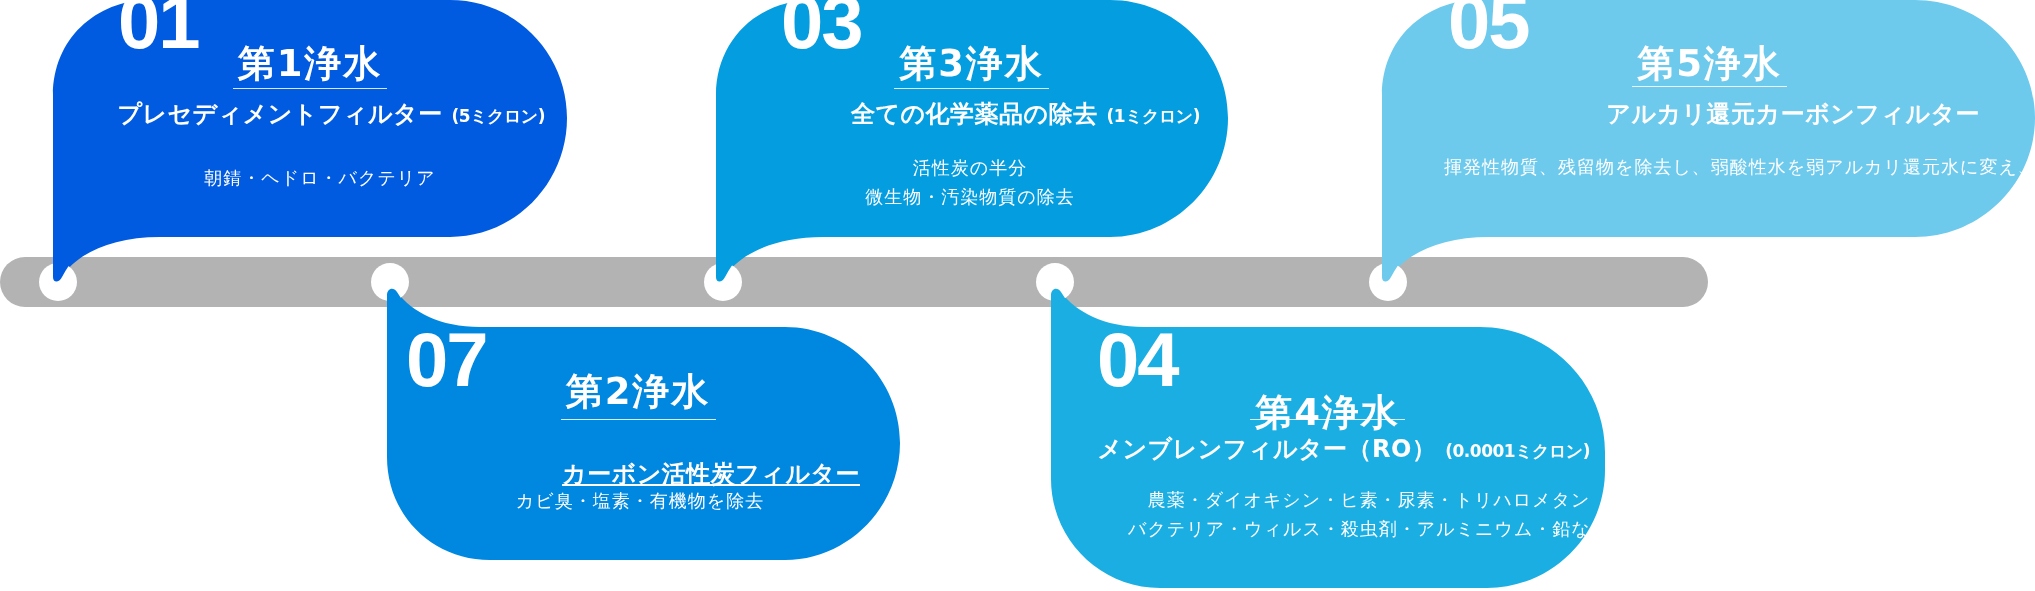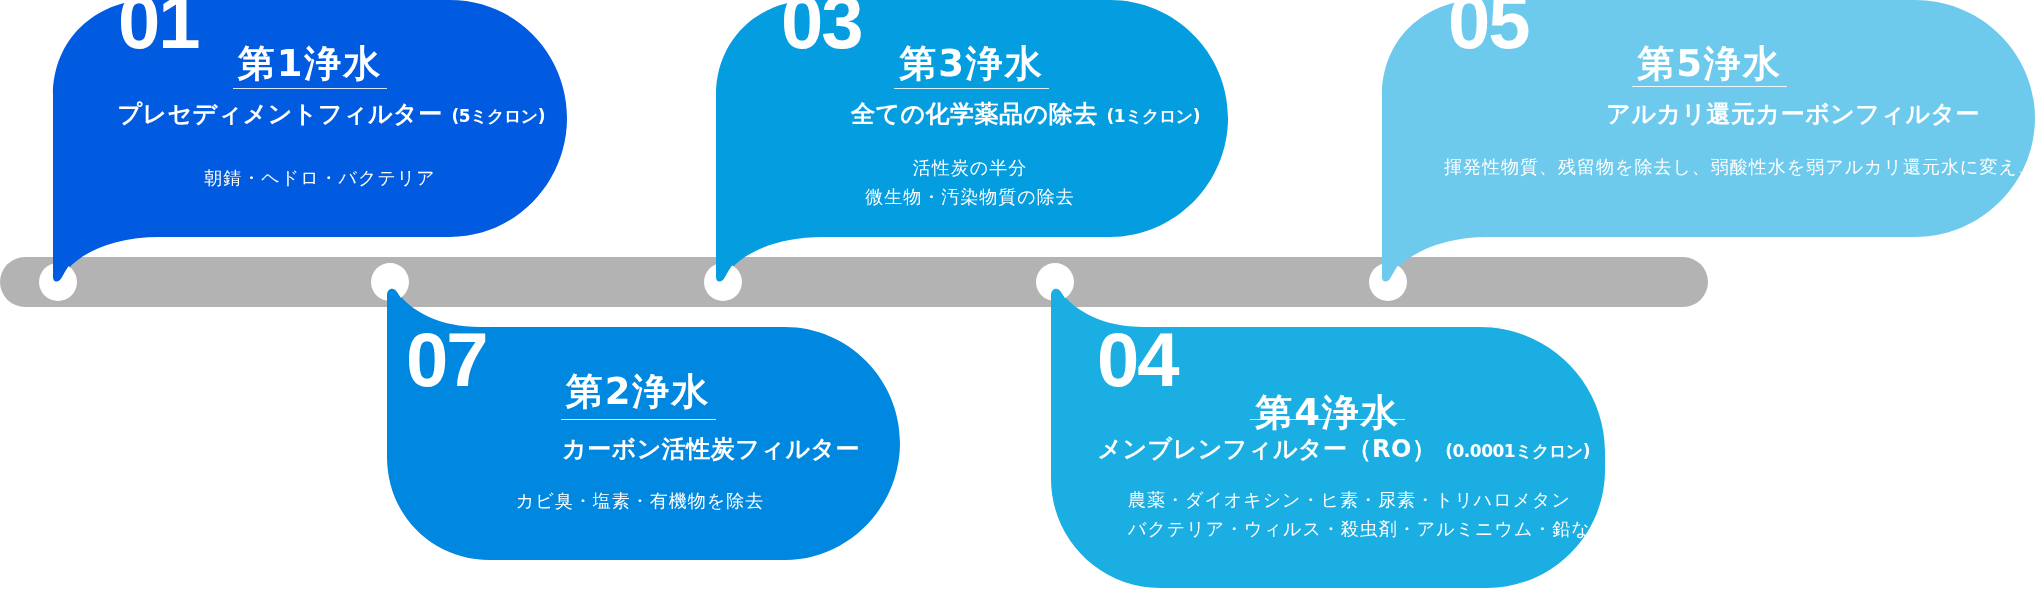--- a/index.html
+++ b/index.html
@@ -68,21 +68,21 @@
     </div>
     <div class="desc center" style="left:95px;top:163px;width:450px;">
       <div>朝錆・ヘドロ・バクテリア</div>
     </div>
   </div>
 
   <div class="step" style="left:0;top:0;">
     <div class="num" style="left:406px;top:322px;">07</div>
     <div class="stage" style="left:561px;top:373px;width:154px;">第2浄水</div>
     <div class="rule" style="left:561px;top:419px;width:155px;"></div>
-    <div class="filter" style="left:420px;top:437px;width:440px;">
+    <div class="filter" style="left:420px;top:462px;width:440px;text-decoration:underline;">
       <span>カーボン活性炭フィルター</span>
     </div>
     <div class="desc center" style="left:420px;top:486px;width:440px;">
       <div>カビ臭・塩素・有機物を除去</div>
     </div>
   </div>
 
   <div class="step" style="left:0;top:0;">
     <div class="num" style="left:781px;top:-16px;">03</div>
     <div class="stage" style="left:894px;top:45px;width:155px;">第3浄水</div>
@@ -98,21 +98,21 @@
   </div>
 
   <div class="step" style="left:0;top:0;">
     <div class="num" style="left:1097px;top:322px;">04</div>
     <div class="stage" style="left:1250px;top:364px;width:155px;margin-top:30px;">第4浄水</div>
     <div class="rule" style="left:1250px;top:419px;width:155px;"></div>
     <div class="filter" style="left:1070px;top:437px;width:520px;">
       <span>メンブレンフィルター（RO）</span>
       <span class="micron">(0.0001ミクロン)</span>
     </div>
-    <div class="desc" style="left:1128px;top:485px;">
+    <div class="desc" style="left:1128px;top:485px;text-align:center;">
       <div>農薬・ダイオキシン・ヒ素・尿素・トリハロメタン</div>
       <div>バクテリア・ウィルス・殺虫剤・アルミニウム・鉛など</div>
     </div>
   </div>
 
   <div class="step" style="left:0;top:0;">
     <div class="num" style="left:1448px;top:-16px;">05</div>
     <div class="stage" style="left:1632px;top:45px;width:155px;">第5浄水</div>
     <div class="rule" style="left:1632px;top:86px;width:155px;"></div>
     <div class="filter" style="left:1440px;top:102px;width:540px;">

